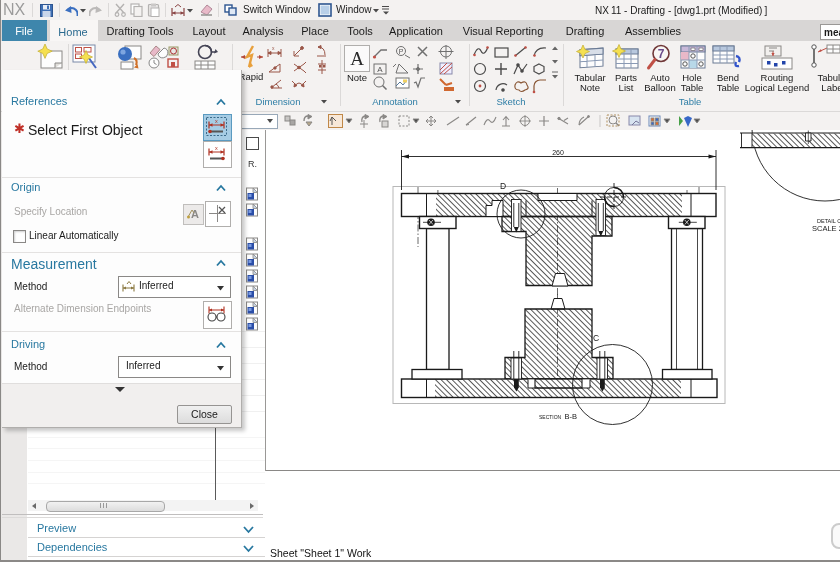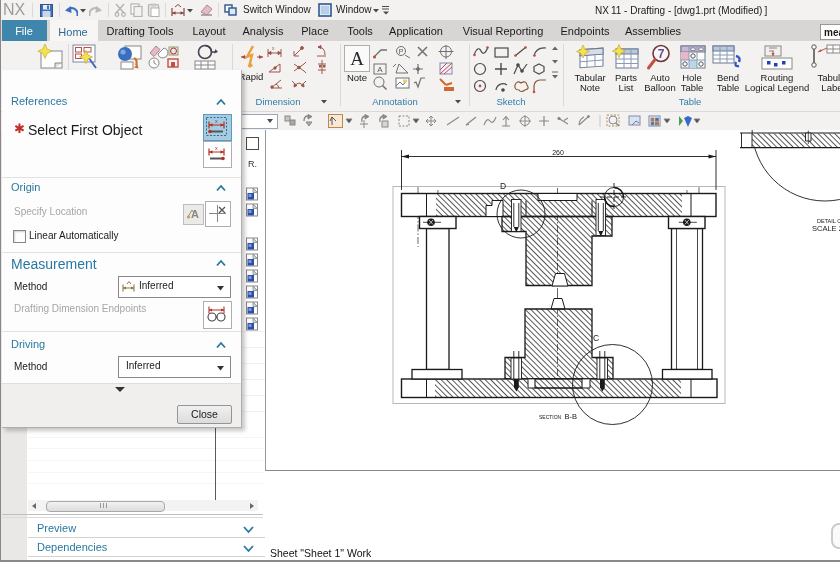--- a/index.html
+++ b/index.html
@@ -85,21 +85,21 @@
 <div class="tc" style="left:24px;top:25px;color:#fff">File</div>
 <div class="ab" style="left:50px;top:20px;width:48px;height:21px;background:#f8f6f5"></div>
 <div class="tc" style="left:73px;top:25.5px;color:#2b6a8f">Home</div>
 <div class="tc" style="left:140px;top:25px">Drafting Tools</div>
 <div class="tc" style="left:209px;top:25px">Layout</div>
 <div class="tc" style="left:263px;top:25px">Analysis</div>
 <div class="tc" style="left:315px;top:25px">Place</div>
 <div class="tc" style="left:360px;top:25px">Tools</div>
 <div class="tc" style="left:416px;top:25px">Application</div>
 <div class="tc" style="left:503px;top:25px">Visual Reporting</div>
-<div class="tc" style="left:585px;top:25px">Endpoints</div>
+<div class="tc" style="left:585px;top:25px">Drafting</div>
 <div class="tc" style="left:653px;top:25px">Assemblies</div>
 <div class="ab" style="left:820px;top:24px;width:20px;height:14px;background:#fff;border:1px solid #9a9896;border-right:none"></div>
 <div class="t" style="left:824px;top:27px;font-weight:bold;font-size:10px">mea</div>
 
 <div class="ab" style="left:0;top:41px;width:840px;height:70px;background:#f4f2f1;border-bottom:1px solid #dbd9d8"></div>
 
 <svg class="ab" style="left:36px;top:44px" width="28" height="26" viewBox="0 0 28 26">
     <rect x="5" y="7" width="21" height="17" fill="#fdfdfd" stroke="#8a8886"></rect>
     <path d="M19,24 v-5 h7" fill="#e0deda" stroke="#8a8886"></path>
     <path d="M9,0 l2.2,5 5,2.2 -5,2.2 -2.2,5 -2.2,-5 -5,-2.2 5,-2.2 Z" fill="#f5e050" stroke="#c8b43c" stroke-width="0.8"></path>
@@ -652,21 +652,21 @@
   <svg class="ab" style="left:3px;top:4px" width="14" height="11" viewBox="0 0 14 11">
         <path d="M1,7 h11 M1,3.5 v7 M12,3.5 v7" stroke="#8a7840" stroke-width="1.1" fill="none"></path>
         <path d="M1,7 l3,-1.5 v3 Z M12,7 l-3,-1.5 v3 Z" fill="#8a7840"></path>
         <path d="M5,3 l2,-2.5 2,2.5" stroke="#8a7840" fill="none"></path>
       </svg>
   <div class="ab" style="left:20px;top:3px;font-size:10px;color:#1a1a1a">Inferred</div>
   <svg class="ab" style="left:97px;top:8px" width="9" height="6">
         <polygon points="1,1 8,1 4.5,5.5" fill="#333"></polygon>
       </svg>
  </div>
- <div class="ab" style="left:12px;top:233px;font-size:10px;color:#a8a6a4">Drafting Dimension Endpoints</div>
+ <div class="ab" style="left:12px;top:233px;font-size:10px;color:#a8a6a4">Alternate Dimension Endpoints</div>
  <div class="ab" style="left:201px;top:231px;width:27px;height:26px;background:#fff;border:1px solid #b0aeac">
   <svg class="ab" style="left:2px;top:2px" width="21" height="20" viewBox="0 0 21 20">
         <path d="M3,6 h15 M3,2.5 v7 M18,2.5 v7" stroke="#b03020" stroke-width="1.1" fill="none"></path>
         <path d="M3,6 l3,-1.5 v3 Z M18,6 l-3,-1.5 v3 Z" fill="#b03020"></path>
         <path d="M2,13 a4,4 0 1,0 8,0 a4,4 0 1,0 -8,0 M11,13 a4,4 0 1,0 8,0 a4,4 0 1,0 -8,0" fill="none" stroke="#444" stroke-width="1.1"></path>
       </svg>
  </div>
  <div class="ab" style="left:0;top:261px;width:239px;height:1px;background:#e4e2e1"></div>
  <div class="ab" style="left:9px;top:268px;font-size:11px;color:#2878a0">Driving</div>
  <svg class="ab" style="left:213px;top:271px" width="12" height="8">

